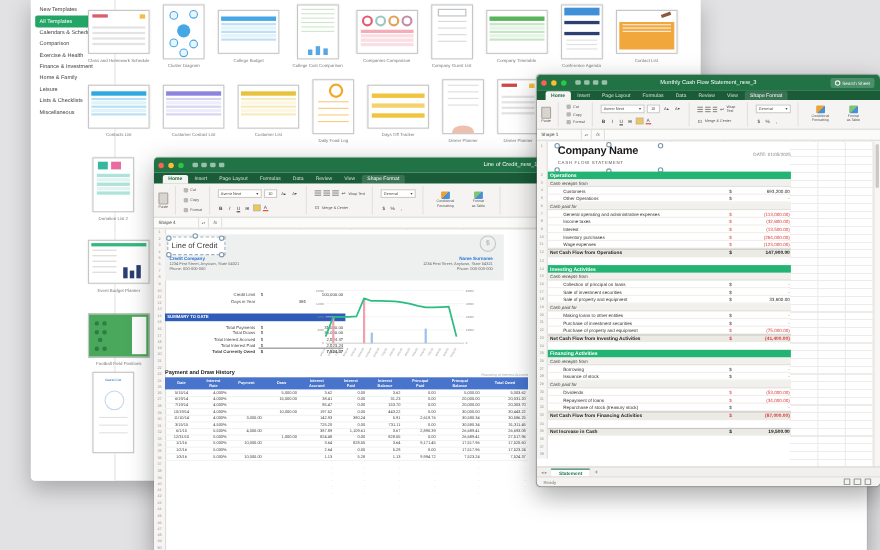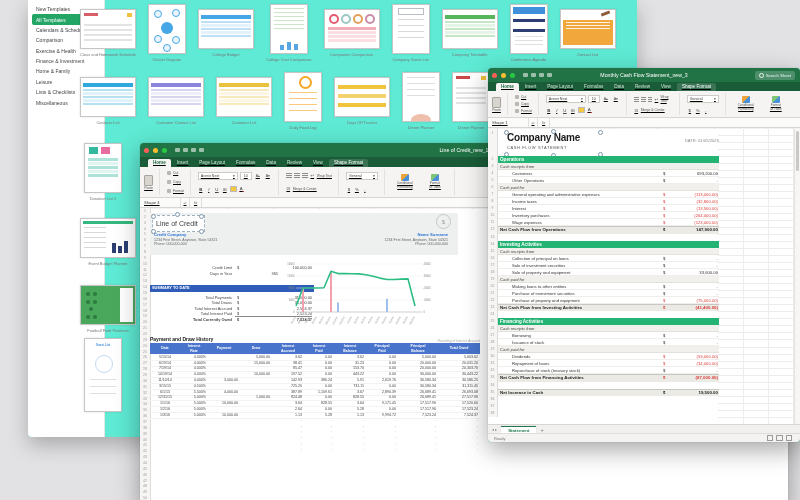--- a/index.html
+++ b/index.html
@@ -1,18 +1,18 @@
 <!DOCTYPE html>
 <html><head>
 <meta charset="utf-8">
 <style>
   html,body{margin:0;padding:0;}
   .desktop{position:relative;width:800px;height:500px;background:#e2e2e4;overflow:hidden;
     font-family:"Liberation Sans",sans-serif;-webkit-font-smoothing:antialiased;}
-  .win{position:absolute;background:#5eead4;border-radius:4px;box-shadow:0 8px 24px rgba(0,0,0,.35),0 0 1px rgba(0,0,0,.4);overflow:hidden;text-decoration:underline;}
+  .win{position:absolute;background:#ffffff;border-radius:4px;box-shadow:0 8px 24px rgba(0,0,0,.35),0 0 1px rgba(0,0,0,.4);overflow:hidden;}
   
   .gallery{left:28px;top:0;width:609px;height:437px;border-radius:0 0 4px 4px;box-shadow:0 8px 20px rgba(0,0,0,.25);}
   .gal-side{position:absolute;left:0;top:0;bottom:0;width:76px;border-right:1px solid #e4e4e4;padding-top:4px;background:#fff;}
   .gal-item{font-size:5px;color:#444;padding:2.2px 4px 2.2px 8px;white-space:nowrap;}
   .gal-item.sel{background:#23a566;color:#fff;border-radius:2px;margin:0 4px;padding-left:4px;}
   .g-row{position:absolute;display:flex;align-items:center;gap:12px;}
   .g-tpl{display:flex;flex-direction:column;align-items:center;}
   .thumb{background:#fff;border:1px solid #c6c6c6;position:relative;overflow:hidden;box-shadow:0 0 2px rgba(0,0,0,.12);}
   .tpl-label{margin-top:3px;font-size:4px;color:#777;white-space:nowrap;}
   

